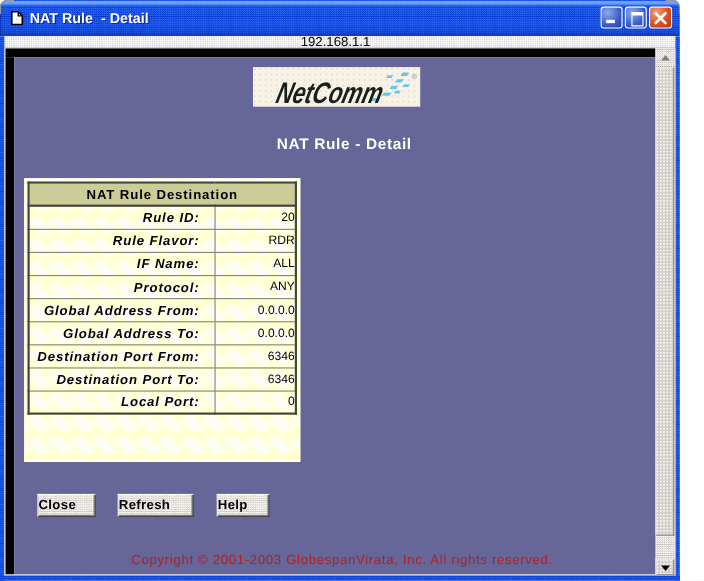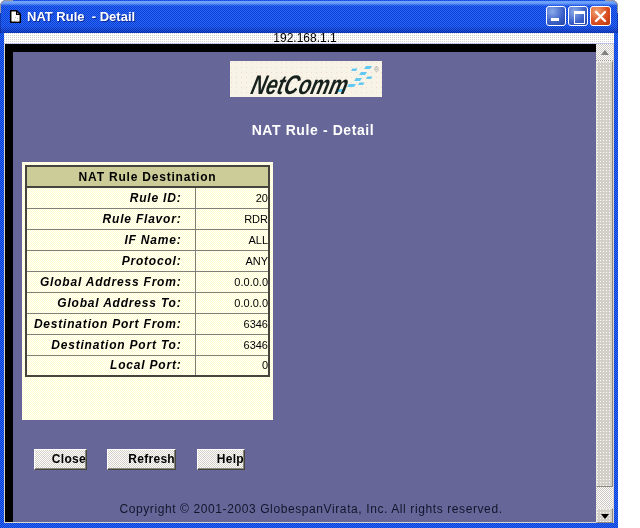--- a/index.html
+++ b/index.html
@@ -100,27 +100,27 @@
   th { border:2px solid #45453d; background:#cccc99; font-weight:bold; letter-spacing:0.8px; }
   table { border:2px solid #45453d; }
   td.l { width:169px; text-align:right; font-weight:bold; font-style:italic; letter-spacing:0.8px; padding-right:13px; }
   td.v { text-align:right; padding-left:3px; font-size:11px; }
 
   .pbtn { position:absolute; top:449px; height:21px;
     background-image: conic-gradient(#ffffff 25%, #d4d0c8 0 50%, #ffffff 0 75%, #d4d0c8 0);
     background-size:2px 2px;
     border:1px solid; border-color:#ffffff #45453d #45453d #ffffff;
     box-shadow: inset -1px -1px 0 #8a877f;
-    text-align:right; font-size:12px; font-weight:bold; color:#000; line-height:19px; letter-spacing:0.3px; }
+    text-align:left; font-size:12px; font-weight:bold; color:#000; line-height:19px; letter-spacing:0.3px; }
   #btn1 { left:34px; width:53px; }
   #btn2 { left:107px; width:69px; }
   #btn3 { left:197px; width:48px; }
 
   #copy { position:absolute; left:13px; top:502px; width:596px; text-align:center;
-    color:#0f172a; font-size:12px; letter-spacing:0.6px; }
+    color:#b91c1c; font-size:12px; letter-spacing:0.6px; }
 </style>
 </head>
 <body>
 <div id="win">
   <div id="titlebar">
     <svg id="doicon" viewBox="0 0 13 13" width="13" height="13">
       <path d="M1.7 0.7 L7.6 0.7 L11.3 4.4 L11.3 12.3 L1.7 12.3 Z" fill="#ffffff" stroke="#000000" stroke-width="1.5" stroke-linejoin="miter"></path>
       <path d="M7.6 0.7 L7.6 4.4 L11.3 4.4" fill="none" stroke="#000000" stroke-width="1.3"></path>
       <rect x="6" y="7" width="1" height="1" fill="#b8b8b8"></rect>
       <rect x="8" y="8" width="1" height="1" fill="#c0c0c0"></rect>

